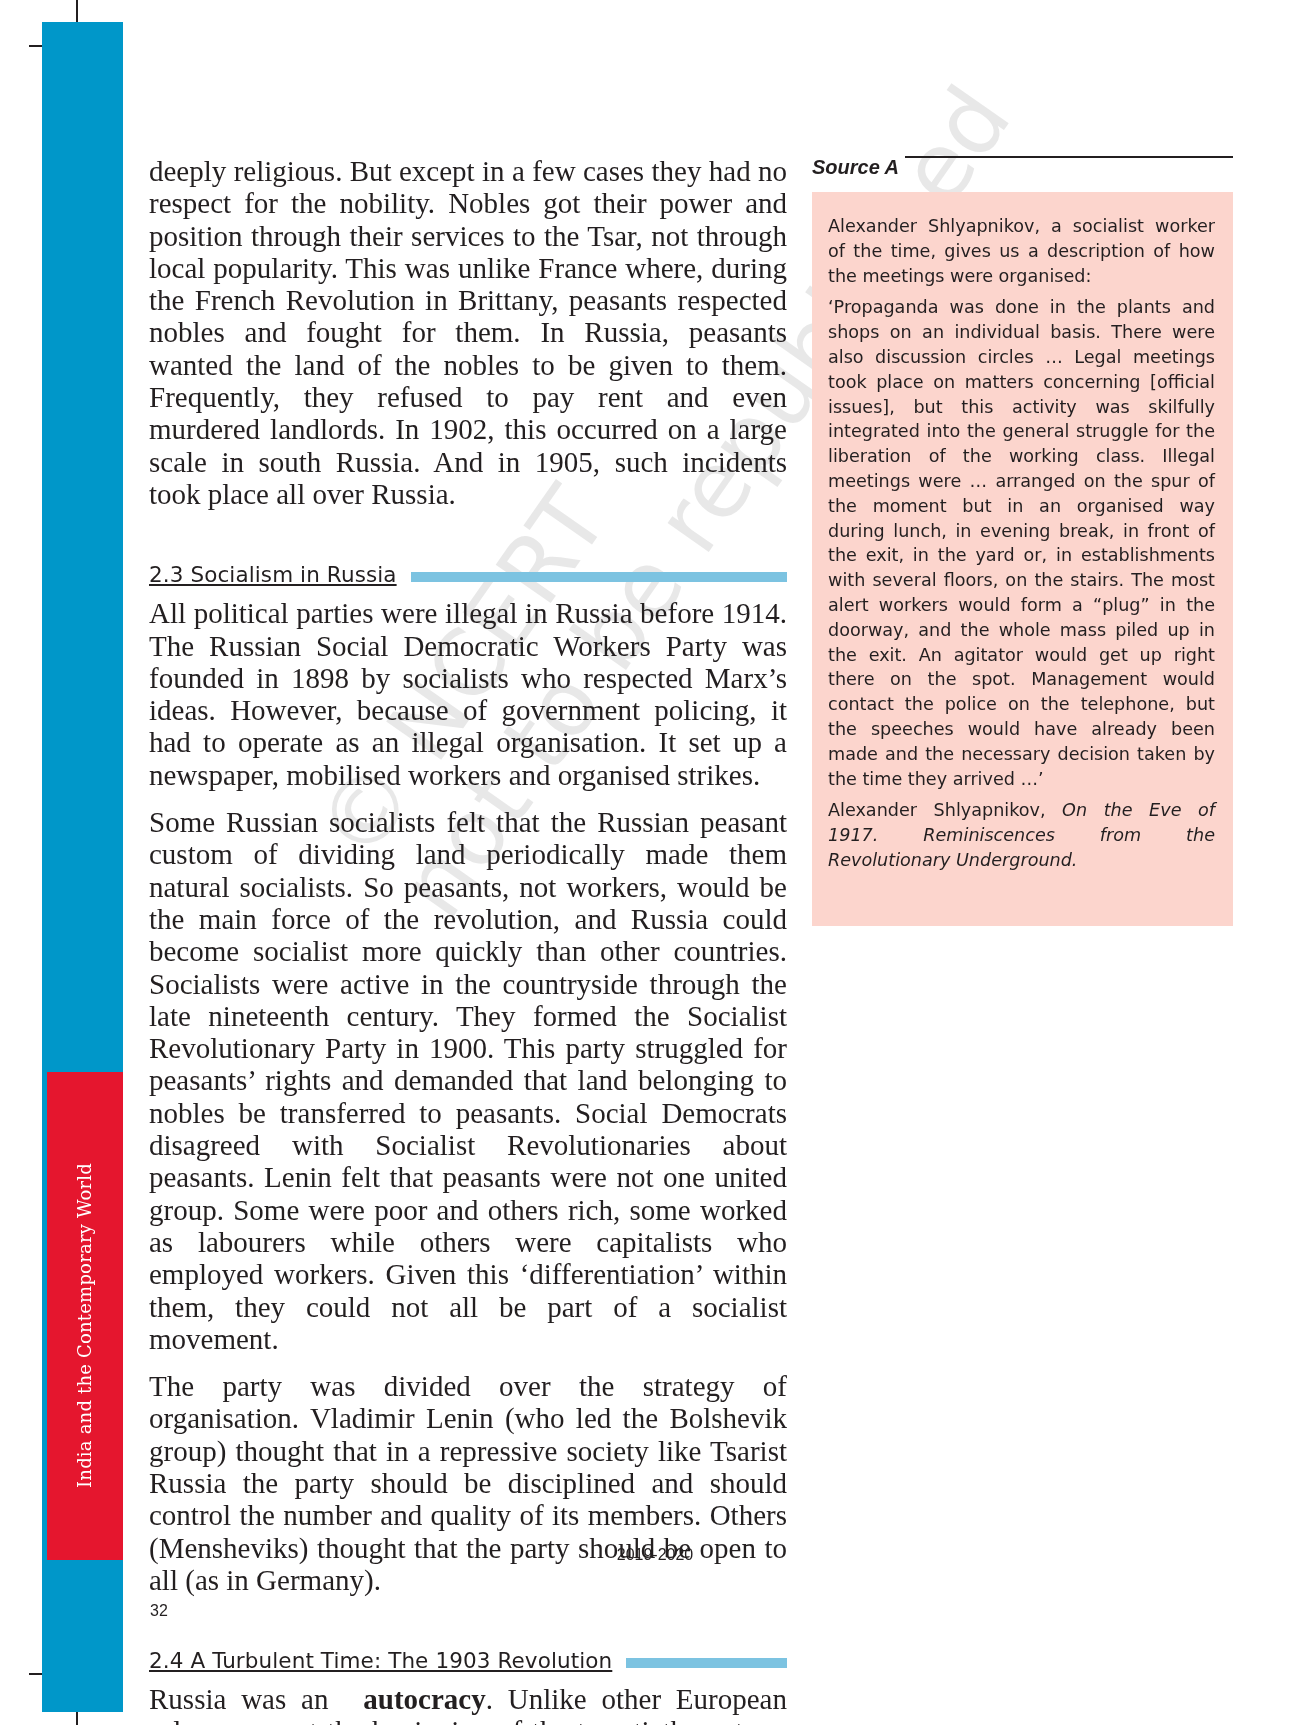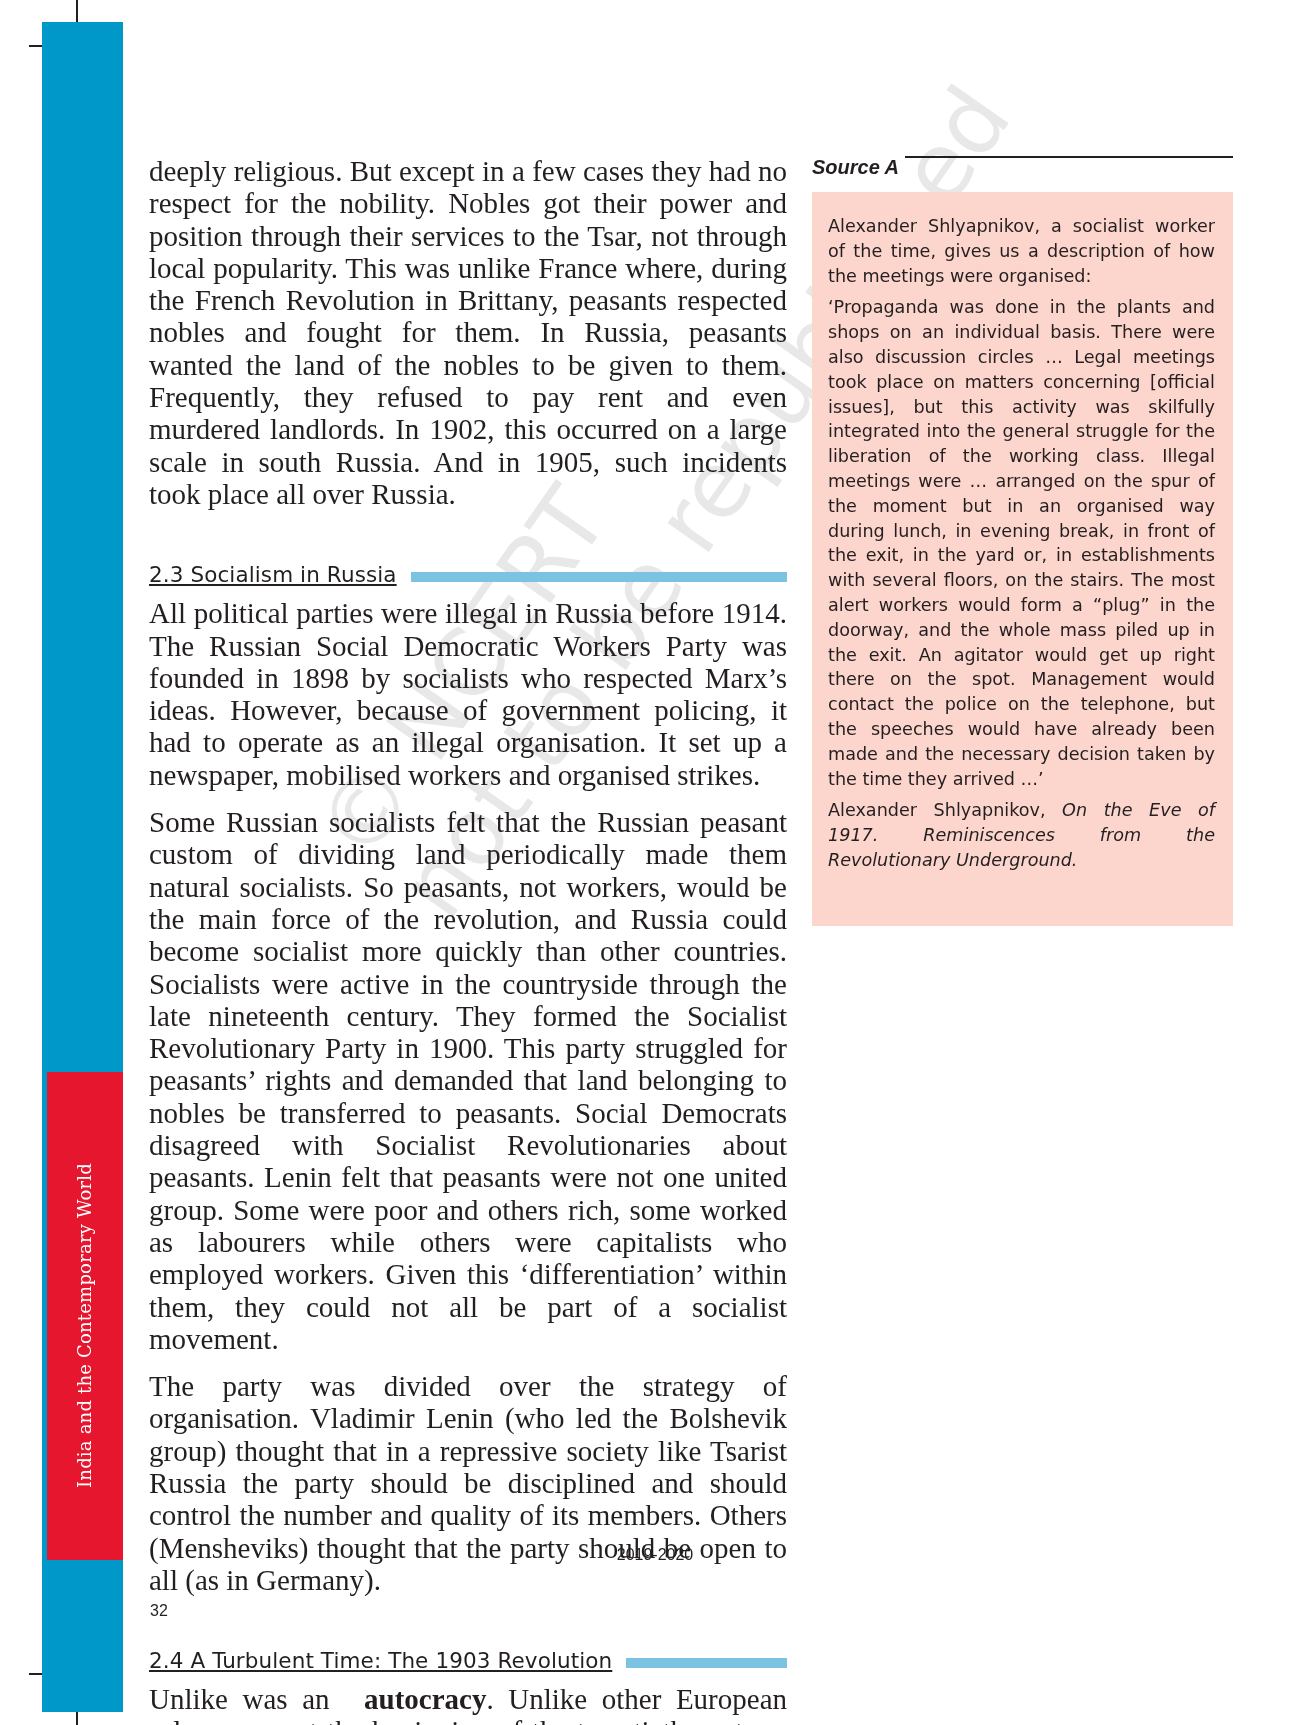--- a/index.html
+++ b/index.html
@@ -57,21 +57,21 @@
     <div class="rule"></div>
   </div>
   <p class="para">All political parties were illegal in Russia before 1914. The Russian Social Democratic Workers Party was founded in 1898 by socialists who respected Marx’s ideas. However, because of government policing, it had to operate as an illegal organisation. It set up a newspaper, mobilised workers and organised strikes.</p>
   <p class="para">Some Russian socialists felt that the Russian peasant custom of dividing land periodically made them natural socialists. So peasants, not workers, would be the main force of the revolution, and Russia could become socialist more quickly than other countries. Socialists were active in the countryside through the late nineteenth century.  They formed the Socialist Revolutionary Party in 1900. This party struggled for peasants’ rights and demanded that land belonging to nobles be transferred to peasants. Social Democrats disagreed with Socialist Revolutionaries about peasants. Lenin felt that peasants were not one united group. Some were poor and others rich, some worked as labourers while others were capitalists who employed workers. Given this ‘differentiation’ within them, they could not all be part of a socialist movement.</p>
   <p class="para">The party was divided over the strategy of organisation. Vladimir Lenin (who led the Bolshevik group) thought that in a repressive society like Tsarist Russia the party should be disciplined and should control the number and quality of its members.  Others (Mensheviks) thought that the party should be open to all (as in Germany).</p>
 
   <div class="heading">
     <h2>2.4 A Turbulent Time: The 1903 Revolution</h2>
     <div class="rule"></div>
   </div>
-  <p class="para"><span>Unlike was an </span><b>autocracy</b><span>. Unlike other European rulers, even at the beginning of the twentieth century, the Tsar was not subject to</span></p>
+  <p class="para"><span>Russia was an </span><b>autocracy</b><span>. Unlike other European rulers, even at the beginning of the twentieth century, the Tsar was not subject to</span></p>
 </div>
 
 <div class="source-title">
   <span>Source A</span>
   <div class="line"></div>
 </div>
 <div class="source-box">
   <p>Alexander Shlyapnikov, a socialist worker of the time, gives us a description of how the meetings were organised:</p>
   <p>‘Propaganda was done in the plants and shops on an individual basis. There were also discussion circles … Legal meetings took place on matters concerning [official issues], but this activity was skilfully integrated into the general struggle for the liberation of the working class. Illegal meetings were … arranged on the spur of the moment but in an organised way during lunch, in evening break, in front of the exit, in the yard or, in establishments with several floors, on the stairs. The most alert workers would form a “plug” in the doorway, and the whole mass piled up in the exit. An agitator would get up right there on the spot. Management would contact the police on the telephone, but the speeches would have already been made and the necessary decision taken by the time they arrived …’</p>
   <p class="cite"><span>Alexander Shlyapnikov, </span><em>On the Eve of 1917. Reminiscences from the Revolutionary Underground.</em></p>

